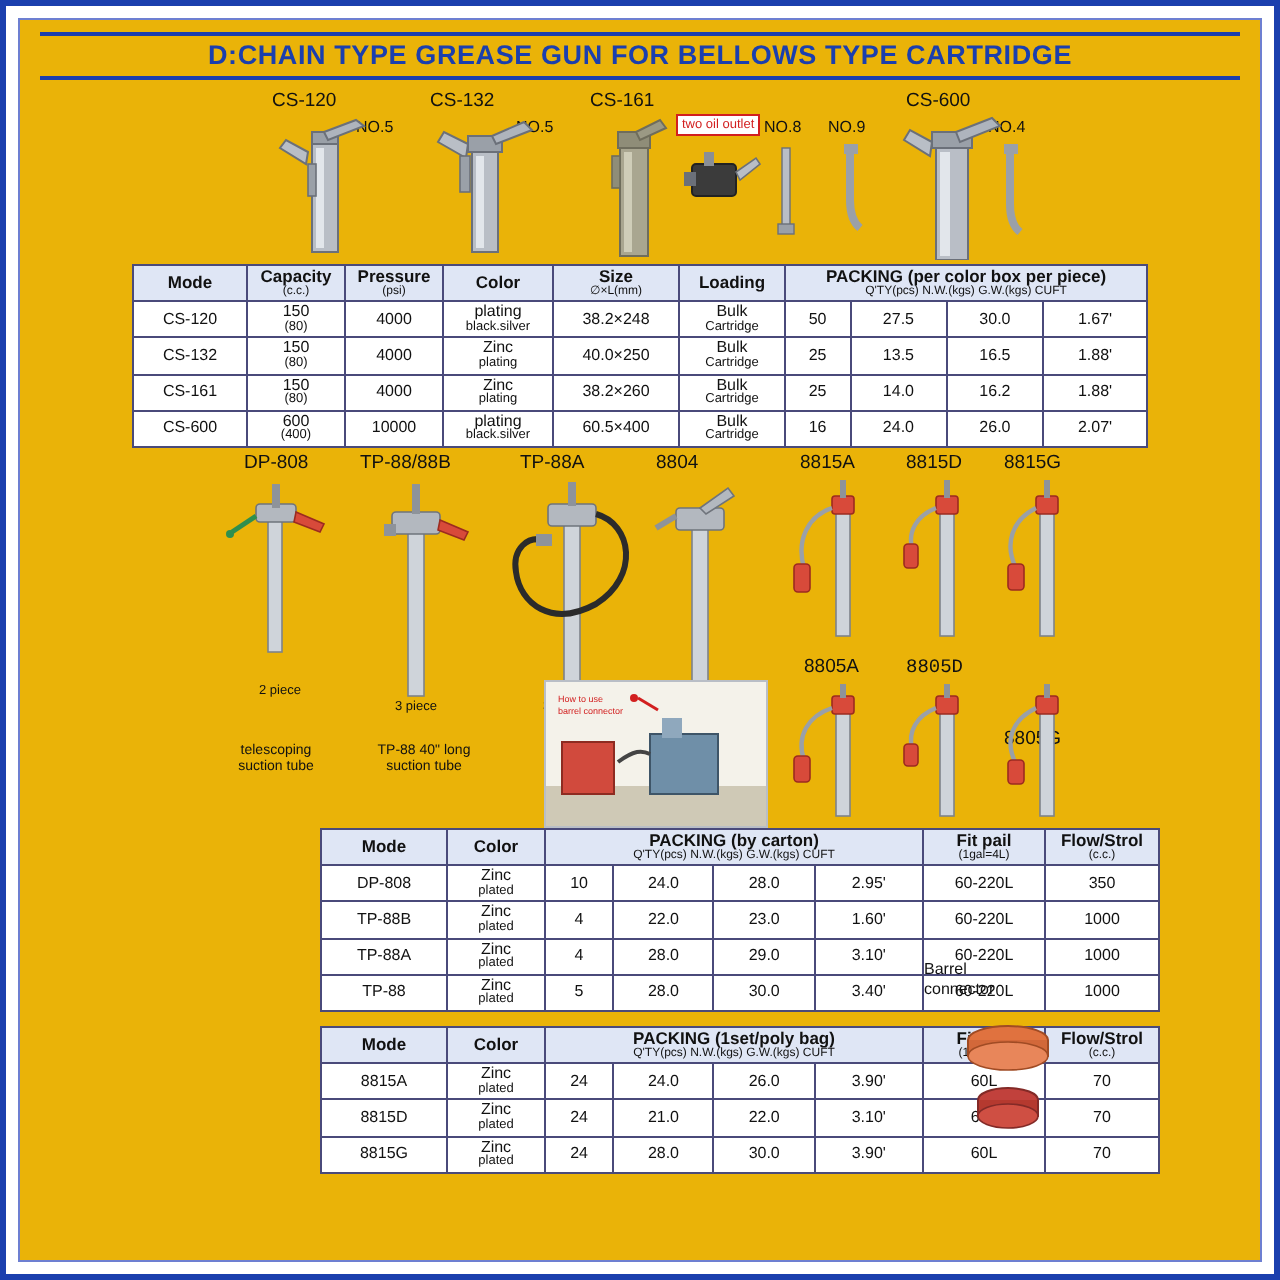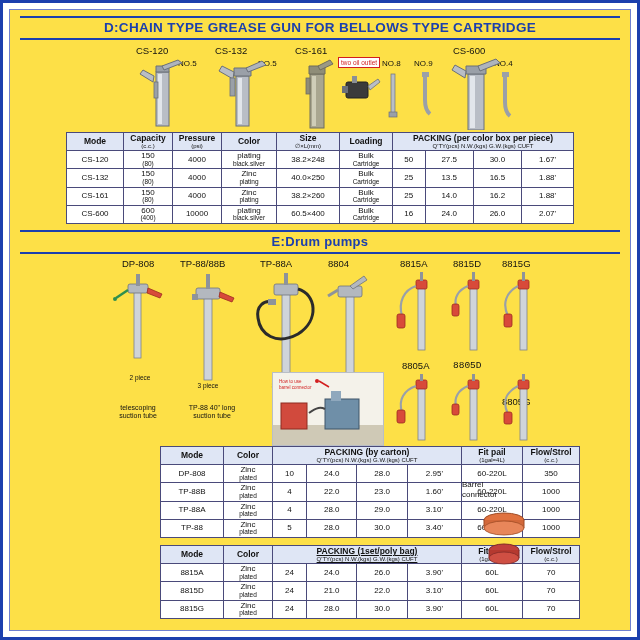--- a/index.html
+++ b/index.html
@@ -14,21 +14,21 @@
     position:relative;
     width:640px;height:640px;
     box-sizing:border-box;
     border:3px solid #1b3fae;
     background:#fff;
   }
   .inner{
     position:absolute;
     left:6px;top:6px;right:6px;bottom:6px;
     border:1px solid #6d7fd1;
-    background:#fde047;
+    background:#eab308;
     overflow:hidden;
   }
   
   .sec-head{
     margin:6px 10px 2px 10px;
     border-top:2px solid #1b3fae;
     border-bottom:2px solid #1b3fae;
     text-align:center;
     font-weight:bold;
     color:#1b3fae;
@@ -247,21 +247,20 @@
           <td>60.5×400</td>
           <td class="twolines"><span>Bulk</span><span class="cellsub">Cartridge</span></td>
           <td>16</td>
           <td>24.0</td>
           <td>26.0</td>
           <td>2.07'</td>
         </tr>
       </tbody>
     </table>
 
-    <div class="sec-head mid">E:Drum pumps</div>
 
     <div class="prodrow" style="height:190px;">
 
       <div class="plabel" style="left:112px;top:2px;">DP-808</div>
       <div class="plabel" style="left:170px;top:2px;">TP-88/88B</div>
       <div class="plabel" style="left:250px;top:2px;">TP-88A</div>
       <div class="plabel" style="left:318px;top:2px;">8804</div>
       <div class="plabel" style="left:390px;top:2px;">8815A</div>
       <div class="plabel" style="left:443px;top:2px;">8815D</div>
       <div class="plabel" style="left:492px;top:2px;">8815G</div>
@@ -452,21 +451,21 @@
       <ellipse cx="24" cy="42" rx="15" ry="6" fill="#c1413c" stroke="#832a27" stroke-width="1"></ellipse>
       <path d="M9 42 L9 50 Q24 56 39 50 L39 42" fill="#b5392f" stroke="#832a27" stroke-width="1"></path>
       <ellipse cx="24" cy="50" rx="15" ry="6" fill="#cf4f43" stroke="#832a27" stroke-width="0.8"></ellipse>
     </svg>
 
     <table class="spec" style="width:420px;margin-left:150px;margin-top:7px;">
       <thead>
         <tr>
           <th style="width:58px;">Mode</th>
           <th style="width:44px;">Color</th>
-          <th colspan="4" style="width:140px;text-decoration:underline;">
+          <th colspan="4" style="width:140px;">
             <span>PACKING (1set/poly bag)</span>
             <span class="sub">Q'TY(pcs)  N.W.(kgs)  G.W.(kgs)  CUFT</span>
           </th>
           <th style="width:56px;">
             <span>Fit pail</span>
             <span class="sub">(1gal=4L)</span>
           </th>
           <th style="width:52px;">
             <span>Flow/Strol</span>
             <span class="sub">(c.c.)</span>

